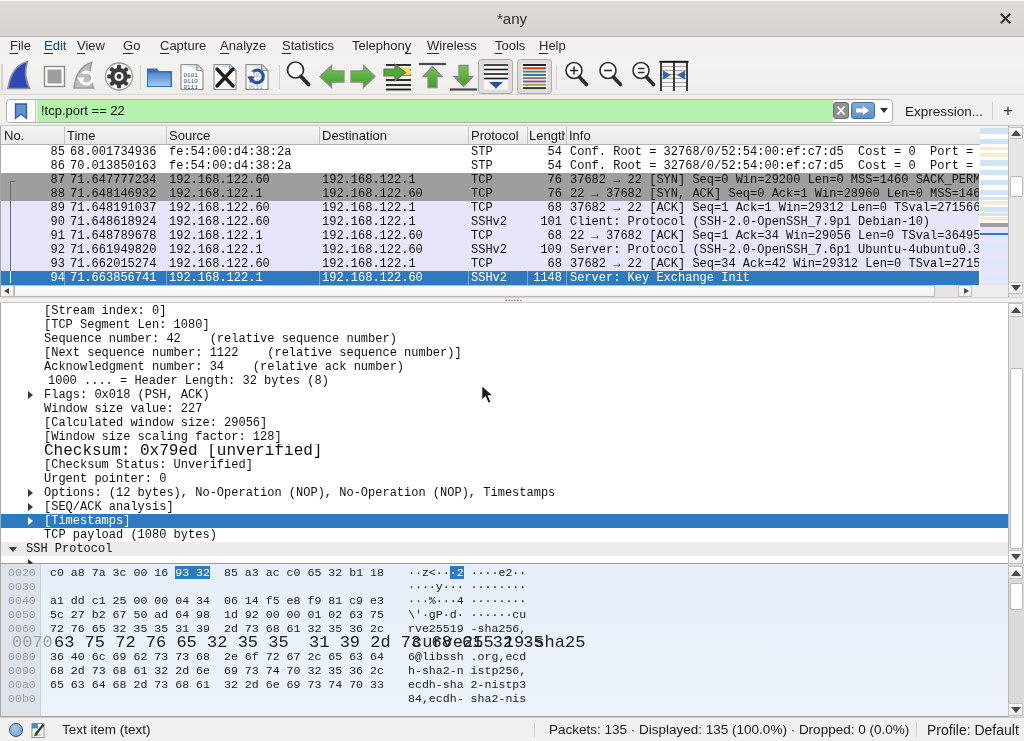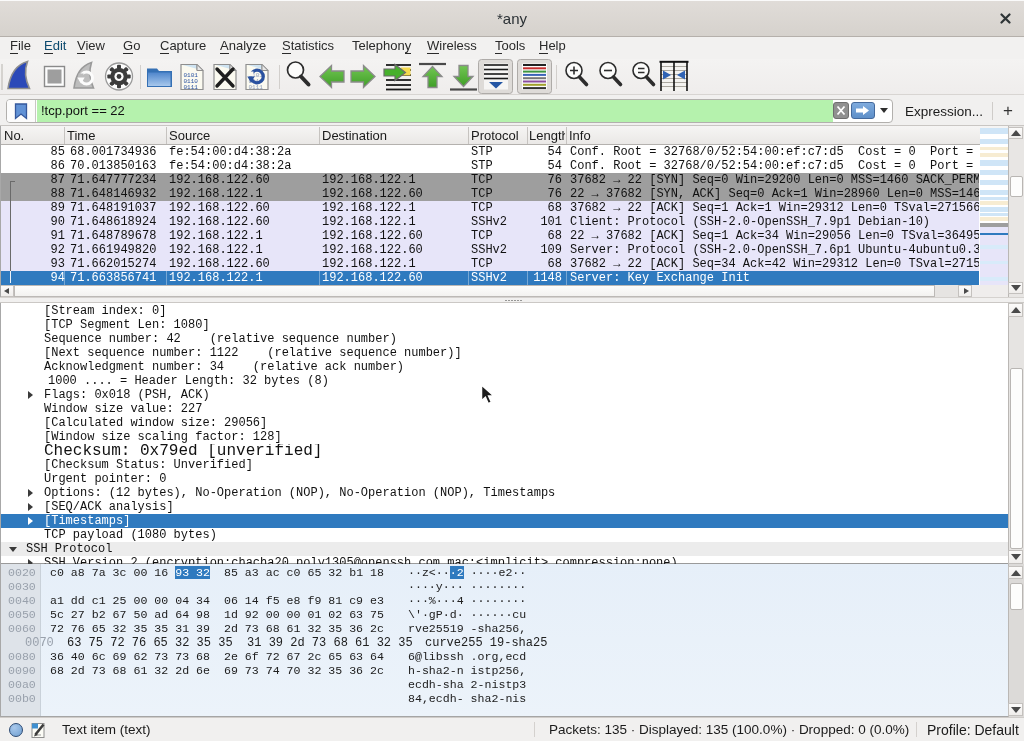--- a/index.html
+++ b/index.html
@@ -326,43 +326,42 @@
   </div>
 <div class="abs" style="left:0;top:528px;width:1010px;height:14px;background:transparent;overflow:hidden">
     <span class="abs mono" style="left:44px;top:0;font-size:12px;line-height:14px;color:#111">TCP payload (1080 bytes)</span>
   </div>
 <div class="abs" style="left:0;top:542px;width:1010px;height:14px;background:#ececec;overflow:hidden">
     <div class="abs" style="left:9px;top:4.5px;width:0;height:0;border-top:5px solid #3a3a3a;border-left:4px solid transparent;border-right:4px solid transparent"></div>
     <span class="abs mono" style="left:26px;top:0;font-size:12px;line-height:14px;color:#111">SSH Protocol</span>
   </div>
 <div class="abs" style="left:0;top:556px;width:1010px;height:14px;background:transparent;overflow:hidden">
     <div class="abs" style="left:28px;top:3px;width:0;height:0;border-left:5px solid #3a3a3a;border-top:4px solid transparent;border-bottom:4px solid transparent"></div>
-    <span class="abs mono" style="left:44px;top:0;font-size:12px;line-height:14px;color:#111">SSH Version 2 (encryption:chacha20_poly1305@openssh.com mac:&lt;implicit&gt; compression:none)</span>
   </div>
 <div class="abs" style="left:0;top:303px;width:1px;height:261px;background:#a8a8a8"></div>
 <div class="abs" style="left:1008px;top:303px;width:16px;height:261px;background:#e6e4e2;border-left:1px solid #bab7b4"></div>
 <div class="abs" style="left:1008px;top:303px;width:15px;height:14px;background:linear-gradient(#fcfbfa,#efedeb);border:1px solid #c4c1be"></div>
 <div class="abs" style="left:1010.5px;top:307.0px;width:0;height:0;border-left:5px solid transparent;border-right:5px solid transparent;border-bottom:6px solid #4a4a4a"></div>
 <div class="abs" style="left:1008px;top:550px;width:15px;height:14px;background:linear-gradient(#fcfbfa,#efedeb);border:1px solid #c4c1be"></div>
 <div class="abs" style="left:1010.5px;top:554.0px;width:0;height:0;border-left:5px solid transparent;border-right:5px solid transparent;border-top:6px solid #4a4a4a"></div>
 <div class="abs" style="left:1009.5px;top:368px;width:13px;height:181px;background:#fdfdfc;border:1px solid #b9b6b3;border-radius:2px"></div>
 <svg class="abs" style="left:479px;top:383px" width="18" height="25">
     <path d="M2.5,2 L2.5,17.8 L6.4,14.2 L9.2,20.6 L12.4,19.1 L9.6,12.9 L14.8,12.9 Z" fill="#1c1c1c" stroke="#fff" stroke-width="1.5"></path>
   </svg>
 <div class="abs" style="left:0;top:564px;width:1024px;height:153px;background:linear-gradient(#e6eff9,#ecf3fa);border-bottom:1px solid #a5a5a5;overflow:hidden"></div>
 <div class="abs" style="left:0;top:564px;width:41px;height:152px;background:#dee3e9;border-right:1px solid #c9d1d9"></div>
 <div class="abs mono" style="left:0;top:566px;width:1008px;height:14px;line-height:14px;font-size:11.6px;color:#202020"><span class="abs" style="left:8px;top:0;color:#99a1ac">0020</span><span class="abs" style="left:50px;top:0">c0 a8 7a 3c 00 16 <span style="background:#2f7abf;color:#fff">93 32</span>  85 a3 ac c0 65 32 b1 18</span><span class="abs" style="left:408px;top:0">··z&lt;··<span style="background:#2f7abf;color:#fff">·2</span> ····e2··</span></div>
 <div class="abs mono" style="left:0;top:580px;width:1008px;height:14px;line-height:14px;font-size:11.6px;color:#202020"><span class="abs" style="left:8px;top:0;color:#99a1ac">0030</span><span class="abs" style="left:408px;top:0">····y··· ········</span></div>
 <div class="abs mono" style="left:0;top:594px;width:1008px;height:14px;line-height:14px;font-size:11.6px;color:#202020"><span class="abs" style="left:8px;top:0;color:#99a1ac">0040</span><span class="abs" style="left:50px;top:0">a1 dd c1 25 00 00 04 34  06 14 f5 e8 f9 81 c9 e3</span><span class="abs" style="left:408px;top:0">···%···4 ········</span></div>
 <div class="abs mono" style="left:0;top:608px;width:1008px;height:14px;line-height:14px;font-size:11.6px;color:#202020"><span class="abs" style="left:8px;top:0;color:#99a1ac">0050</span><span class="abs" style="left:50px;top:0">5c 27 b2 67 50 ad 64 98  1d 92 00 00 01 02 63 75</span><span class="abs" style="left:408px;top:0">\'·gP·d· ······cu</span></div>
 <div class="abs mono" style="left:0;top:622px;width:1008px;height:14px;line-height:14px;font-size:11.6px;color:#202020"><span class="abs" style="left:8px;top:0;color:#99a1ac">0060</span><span class="abs" style="left:50px;top:0">72 76 65 32 35 35 31 39  2d 73 68 61 32 35 36 2c</span><span class="abs" style="left:408px;top:0">rve25519 -sha256,</span></div>
-<div class="abs mono" style="left:17px;top:636px;width:927px;height:14px;line-height:14px;font-size:12px;color:#202020"><span class="abs" style="left:8px;top:0;color:#99a1ac">0070</span><span class="abs" style="left:50px;top:0">63 75 72 76 65 32 35 35  31 39 2d 73 68 61 32 35</span><span class="abs" style="left:408px;top:0">curve255 19-sha25</span></div>
+<div class="abs mono" style="left:4px;top:636px;width:927px;height:14px;line-height:14px;font-size:17px;color:#202020"><span class="abs" style="left:8px;top:0;color:#99a1ac">0070</span><span class="abs" style="left:50px;top:0">63 75 72 76 65 32 35 35  31 39 2d 73 68 61 32 35</span><span class="abs" style="left:408px;top:0">curve255 19-sha25</span></div>
 <div class="abs mono" style="left:0;top:650px;width:1008px;height:14px;line-height:14px;font-size:11.6px;color:#202020"><span class="abs" style="left:8px;top:0;color:#99a1ac">0080</span><span class="abs" style="left:50px;top:0">36 40 6c 69 62 73 73 68  2e 6f 72 67 2c 65 63 64</span><span class="abs" style="left:408px;top:0">6@libssh .org,ecd</span></div>
 <div class="abs mono" style="left:0;top:664px;width:1008px;height:14px;line-height:14px;font-size:11.6px;color:#202020"><span class="abs" style="left:8px;top:0;color:#99a1ac">0090</span><span class="abs" style="left:50px;top:0">68 2d 73 68 61 32 2d 6e  69 73 74 70 32 35 36 2c</span><span class="abs" style="left:408px;top:0">h-sha2-n istp256,</span></div>
-<div class="abs mono" style="left:0;top:678px;width:1008px;height:14px;line-height:14px;font-size:11.6px;color:#202020"><span class="abs" style="left:8px;top:0;color:#99a1ac">00a0</span><span class="abs" style="left:408px;top:0">ecdh-sha 2-nistp3</span></div>
+<div class="abs mono" style="left:0;top:678px;width:1008px;height:14px;line-height:14px;font-size:11.6px;color:#202020"><span class="abs" style="left:8px;top:0;color:#99a1ac">00a0</span><span class="abs" style="left:50px;top:0">65 63 64 68 2d 73 68 61  32 2d 6e 69 73 74 70 33</span><span class="abs" style="left:408px;top:0">ecdh-sha 2-nistp3</span></div>
 <div class="abs mono" style="left:0;top:692px;width:1008px;height:14px;line-height:14px;font-size:11.6px;color:#202020"><span class="abs" style="left:8px;top:0;color:#99a1ac">00b0</span><span class="abs" style="left:408px;top:0">84,ecdh- sha2-nis</span></div>
 <div class="abs" style="left:0;top:564px;width:1px;height:153px;background:#a8a8a8"></div>
 <div class="abs" style="left:1008px;top:564px;width:16px;height:153px;background:#dcdad8;border-left:1px solid #bab7b4"></div>
 <div class="abs" style="left:1008px;top:566px;width:15px;height:13px;background:linear-gradient(#fcfbfa,#efedeb);border:1px solid #c4c1be"></div>
 <div class="abs" style="left:1010.5px;top:569.5px;width:0;height:0;border-left:5px solid transparent;border-right:5px solid transparent;border-bottom:6px solid #4a4a4a"></div>
 <div class="abs" style="left:1008px;top:703px;width:15px;height:13px;background:linear-gradient(#fcfbfa,#efedeb);border:1px solid #c4c1be"></div>
 <div class="abs" style="left:1010.5px;top:706.5px;width:0;height:0;border-left:5px solid transparent;border-right:5px solid transparent;border-top:6px solid #4a4a4a"></div>
 <div class="abs" style="left:1009.5px;top:583px;width:13px;height:27px;background:#fdfdfc;border:1px solid #b9b6b3;border-radius:2px"></div>
 
 <div class="abs" style="left:0;top:717px;width:1024px;height:24px;background:#f1f0ef;border-top:1px solid #cfccc9"></div>

